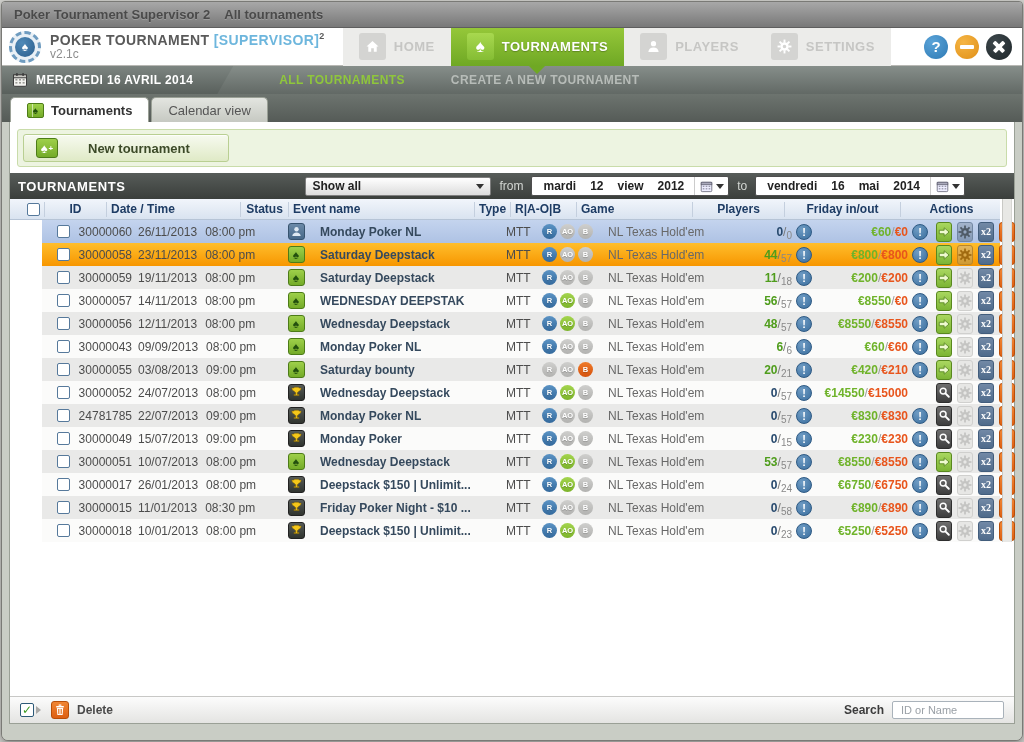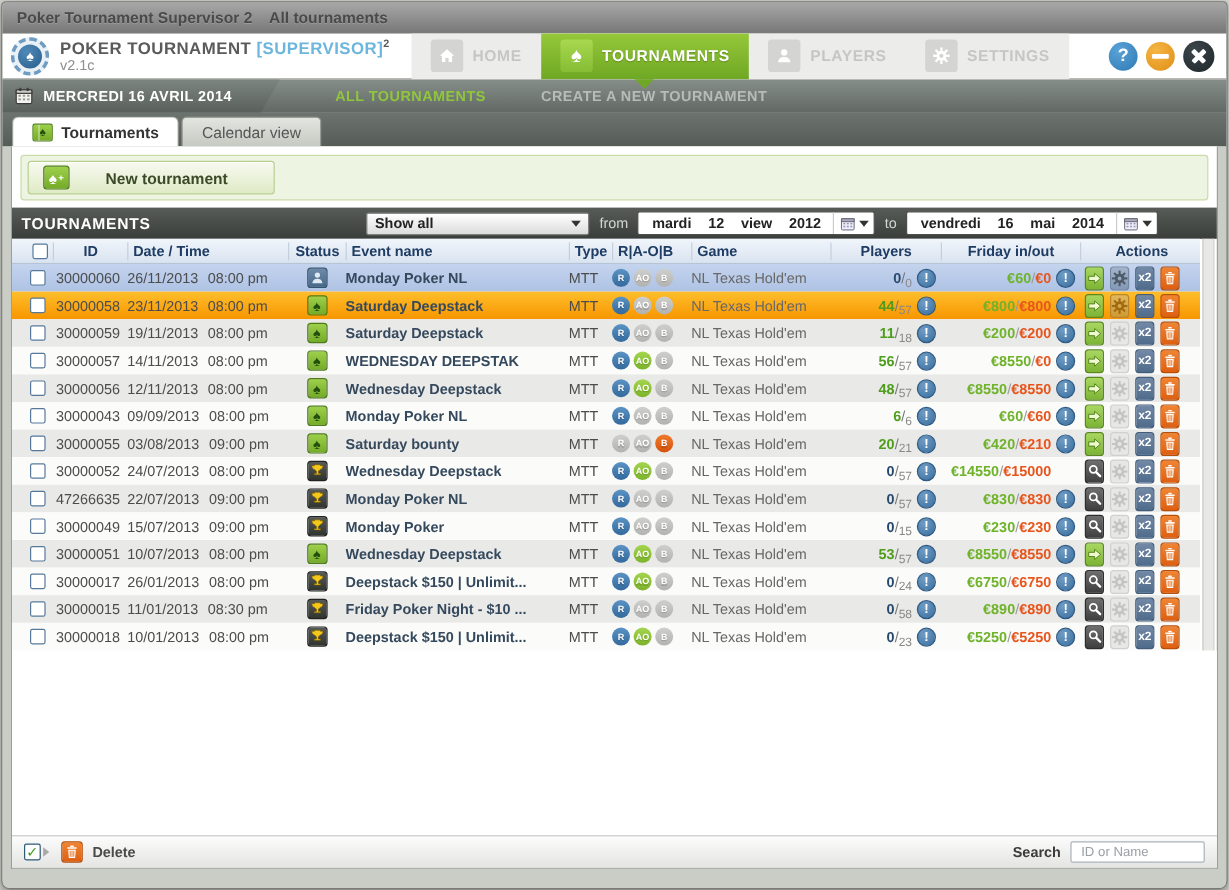--- a/index.html
+++ b/index.html
@@ -122,21 +122,21 @@
              border-left:1px solid #c9c9c5; border-right:1px solid #d6d6d2; }
   .thead { height:21px; display:grid; align-items:center; padding-left:8px; margin-right:14px;
            grid-template-columns:26px 62px 134px 48px 186px 36px 66px 116px 92px 116px 102px;
            background:linear-gradient(#f1f5fb,#d9e3f0); border-bottom:1px solid #b6c4d6; }
   .thead .hc { font-size:12px; font-weight:bold; color:#1e3c64; white-space:nowrap;
                border-left:1px solid #c4cfde; padding-left:4px; height:15px; line-height:15px;}
   .thead .hc:first-child { border-left:none; }
   .hc.c { text-align:center; padding-left:0; }
   .hcb { display:flex; align-items:center; justify-content:center; border-left:none; }
 
-  .rows { height:322px; }
+  .rows { height:322px;margin-left:32px; }
   .trow { height:23px; display:grid; align-items:center; padding-left:8px; margin-right:14px;
           grid-template-columns:26px 62px 134px 48px 186px 36px 66px 116px 68px 24px 92px 24px 102px;
           background:#fbfbfa; }
   .trow.alt { background:#e9e9e8; }
   .trow.selected { background:linear-gradient(#c4d4ee,#aec2e4); }
   .trow.active { background:linear-gradient(#ffbe2c,#f79600); }
   .cb { width:13px; height:13px; background:#fff; border:1px solid #56799b; border-radius:2px;
         margin:0 auto; }
   .cell { font-size:12px; color:#4c4c4c; white-space:nowrap; overflow:hidden; }
   .cell.id { text-align:right; padding-right:6px; }
@@ -166,21 +166,21 @@
            background:radial-gradient(circle at 35% 30%, #6f9cc4, #3a6e9e); position:relative; }
   .alert::after { content:"!"; position:absolute; inset:0; display:flex; align-items:center;
            justify-content:center; color:#fff; font-weight:bold; font-size:11px; }
   .alert.hidden { visibility:hidden; }
   .money { text-align:right; font-size:12px; font-weight:bold; }
   .money .min { color:#6fb32a; }
   .money .msl { color:#999; font-weight:normal; }
   .money .mout { color:#e8551c; }
   .actions { display:flex; gap:5px; justify-content:flex-start; padding-left:4px; }
   .abtn { width:16px; height:20px; border-radius:3px; display:flex; align-items:center;
-          justify-content:center; }
+          justify-content:center;font-family:Liberation Serif, serif; }
   .abtn.play { background:linear-gradient(#a9d760,#7cb434); border:1px solid #59881f; }
   .abtn.view { background:linear-gradient(#6e6e6e,#3e3e3e); border:1px solid #2e2e2e; }
   .abtn.gear-light { background:#e7e7e5; border:1px solid #d0d0ce; color:#c4c4c2; }
   .abtn.gear-dark { background:linear-gradient(#a3b4cb,#8499b5); border:1px solid #7287a2; color:#4e5a66; }
   .abtn.gear-amber { background:linear-gradient(#e4b65c,#cf9a34); border:1px solid #b9862a; color:#a06a10; }
   .abtn.x2 { background:linear-gradient(#7289a6,#4f6b8b); border:1px solid #425d7c; color:#fff;
              font-size:10px; font-weight:bold; }
   .abtn.trash { background:linear-gradient(#f0authorize8533,#dd5f12); border:1px solid #b84e08;
                 background:linear-gradient(#f08533,#dd5f12); }
 
@@ -868,21 +868,21 @@
                       <path d="M6 6.6v6.6M8 6.6v7M10 6.6v6.6"></path>
                     </g>
                   </svg>
                 </span>
               </span>
             </div>
             <div class="trow alt">
               <span class="alertwrap">
                 <span class="cb"></span>
               </span>
-              <span class="cell id">47266635</span>
+              <span class="cell id">24781785</span>
               <span class="cell dt"><span>22/07/2013</span><span>09:00 pm</span></span>
               <span class="alertwrap">
                 <span class="sicon finished">
                   <svg width="13" height="13" viewBox="0 0 16 16">
                     <path fill="#f5c71a" stroke="#7a5c00" stroke-width="0.6" d="M5 1.5h6v1h2.8c-.2 2.3-1.5 3.6-3 3.9-.4.9-1 1.5-1.8 1.7v2.4h2.2v1.3H4.8v-1.3H7V8.1c-.8-.2-1.4-.8-1.8-1.7-1.5-.3-2.8-1.6-3-3.9H5z"></path>
                   </svg>
                 </span>
               </span>
               <span class="cell event">Monday Poker NL</span>
               <span class="cell">MTT</span>

